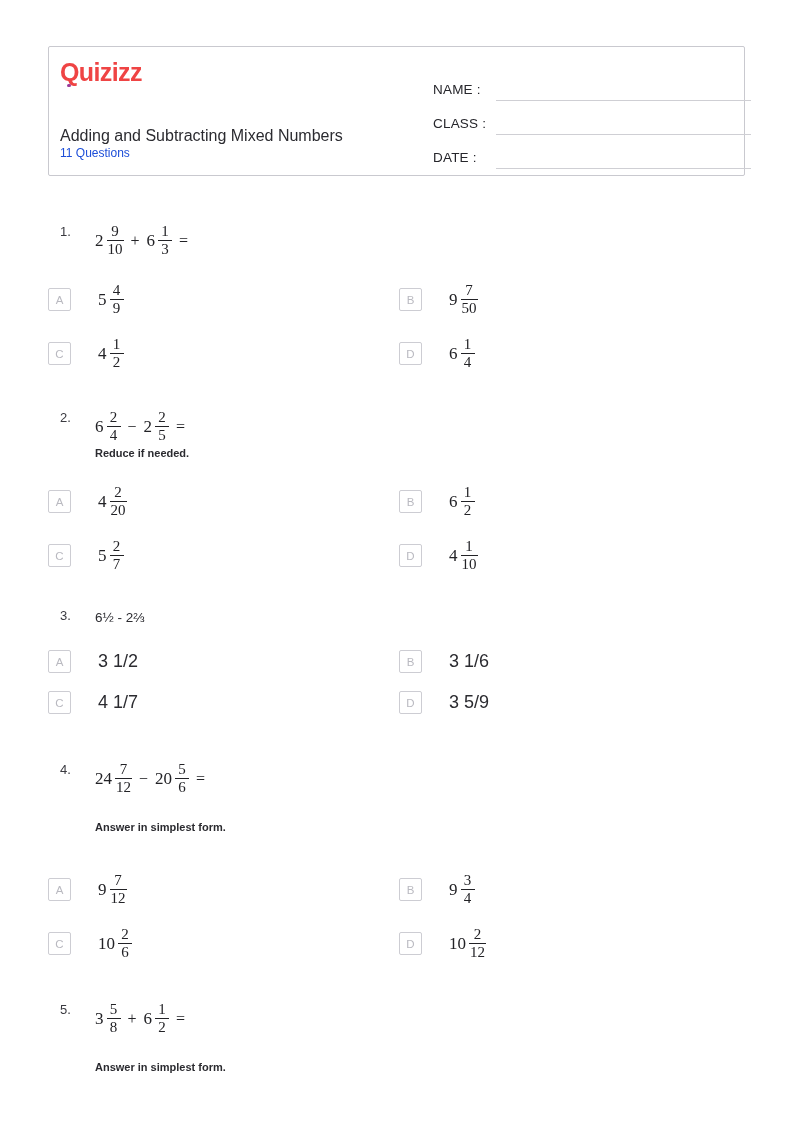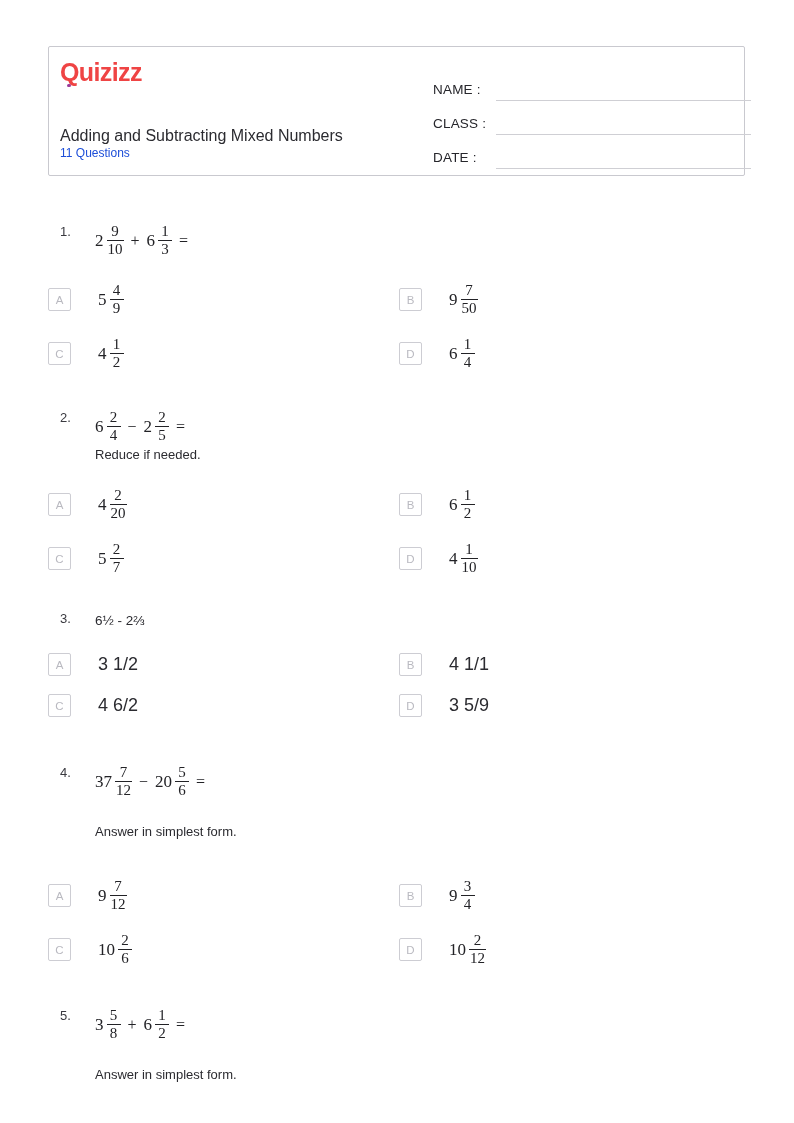--- a/index.html
+++ b/index.html
@@ -166,23 +166,24 @@
     padding: 1px 1px 0 1px;
   }
 
   .plain-math {
     font-family: "Liberation Sans", sans-serif;
     font-size: 13.5px;
     color: #2b2b30;
   }
   .q-note {
     font-family: "Liberation Sans", sans-serif;
-    font-size: 13px;
+    font-size: 11px;
     color: #2b2b30;
     margin-top: 4px;
+    font-weight: bold;
   }
 
   
   .options {
     position: relative;
     width: 794px;
   }
   .opt-row {
     display: flex;
     width: 794px;
@@ -423,46 +424,46 @@
         <div class="opt-row">
           <div class="opt left">
             <div class="opt-letter">A</div>
             <div class="opt-content">
               <span class="plain-math">3  1/2</span>
             </div>
           </div>
           <div class="opt right">
             <div class="opt-letter">B</div>
             <div class="opt-content">
-              <span class="plain-math">4  1/1</span>
+              <span class="plain-math">3  1/6</span>
             </div>
           </div>
         </div>
         <div class="opt-row" style="margin-top: 18px;">
           <div class="opt left">
             <div class="opt-letter">C</div>
             <div class="opt-content">
-              <span class="plain-math">4  6/2</span>
+              <span class="plain-math">4  1/7</span>
             </div>
           </div>
           <div class="opt right">
             <div class="opt-letter">D</div>
             <div class="opt-content">
               <span class="plain-math">3  5/9</span>
             </div>
           </div>
         </div>
       </div>
     </div>
     <div class="question-block" style="padding-top: 48px;">
       <div class="q-head">
         <div class="q-num">4.</div>
         <div class="q-body"><span class="math">
             <span class="math">
-              <span class="whole">37</span>
+              <span class="whole">24</span>
               <span class="frac">
                 <span class="num">7</span>
                 <span class="bar"></span>
                 <span class="den">12</span>
               </span>
             </span>
             <span class="op">−</span>
             <span class="math">
               <span class="whole">20</span>
               <span class="frac">

